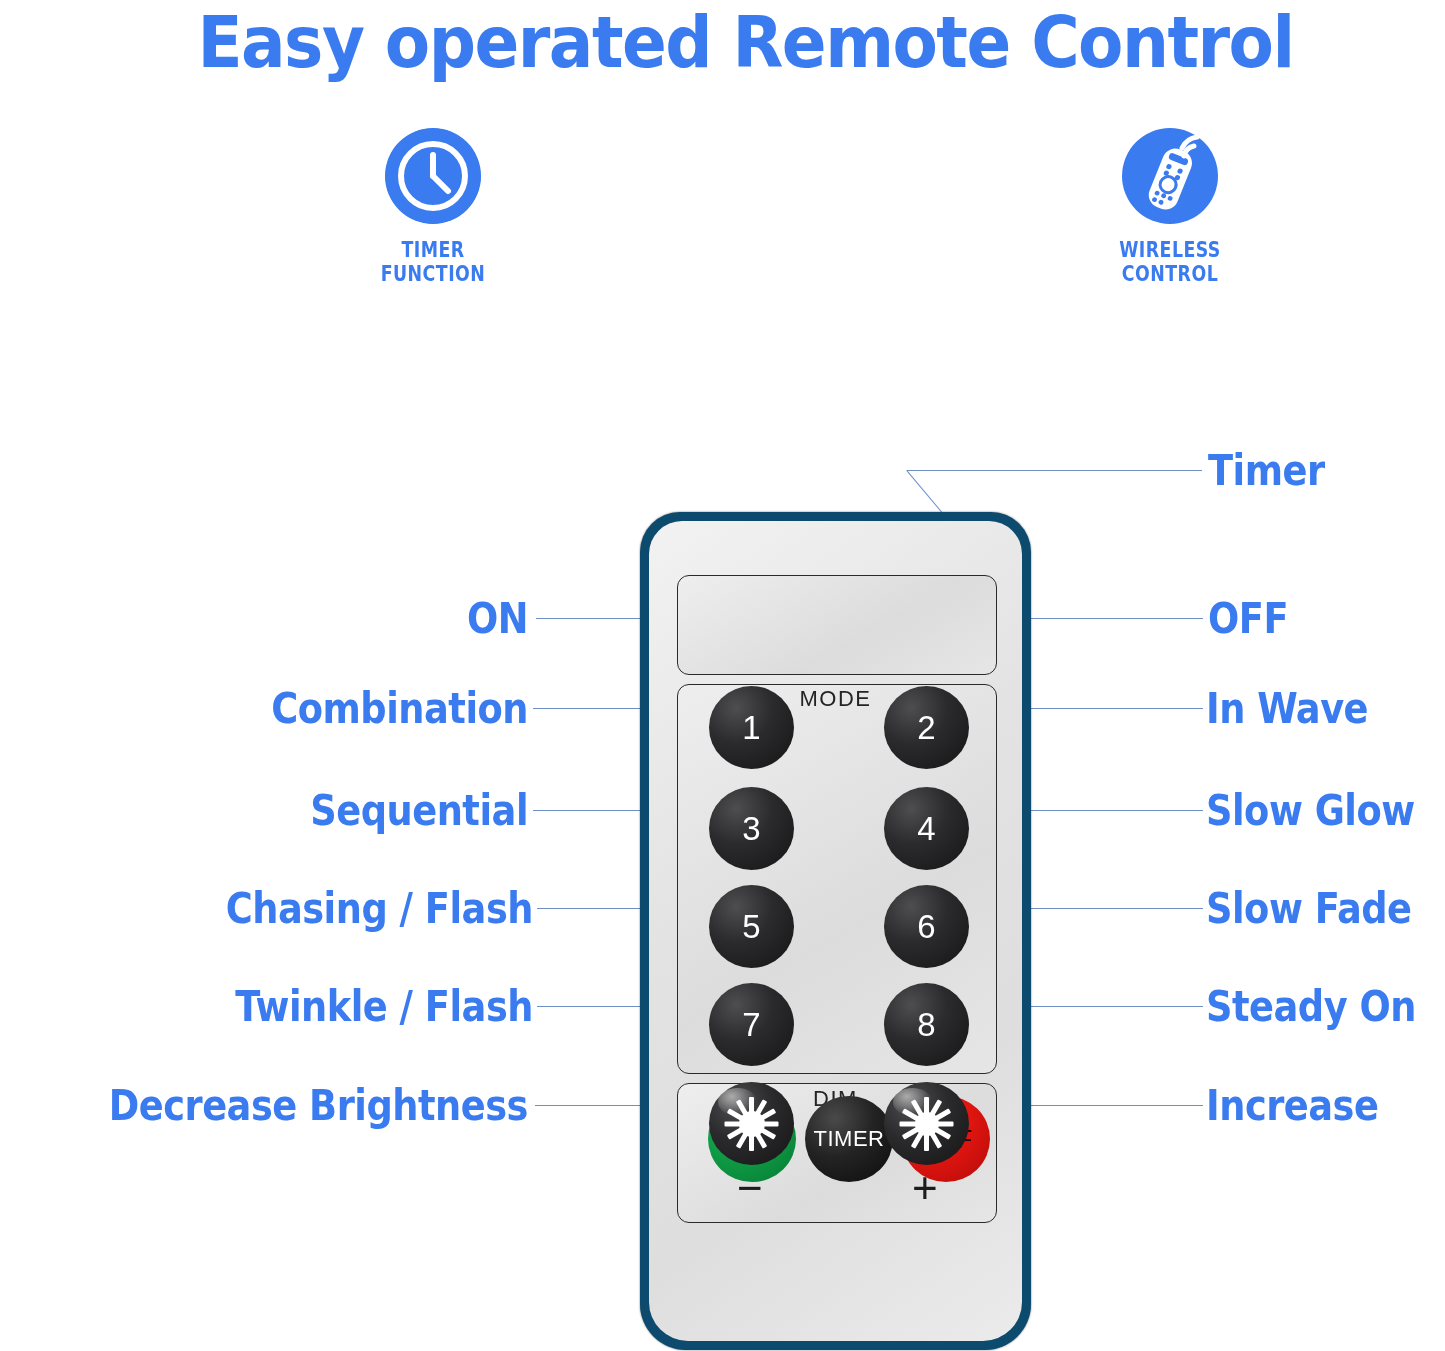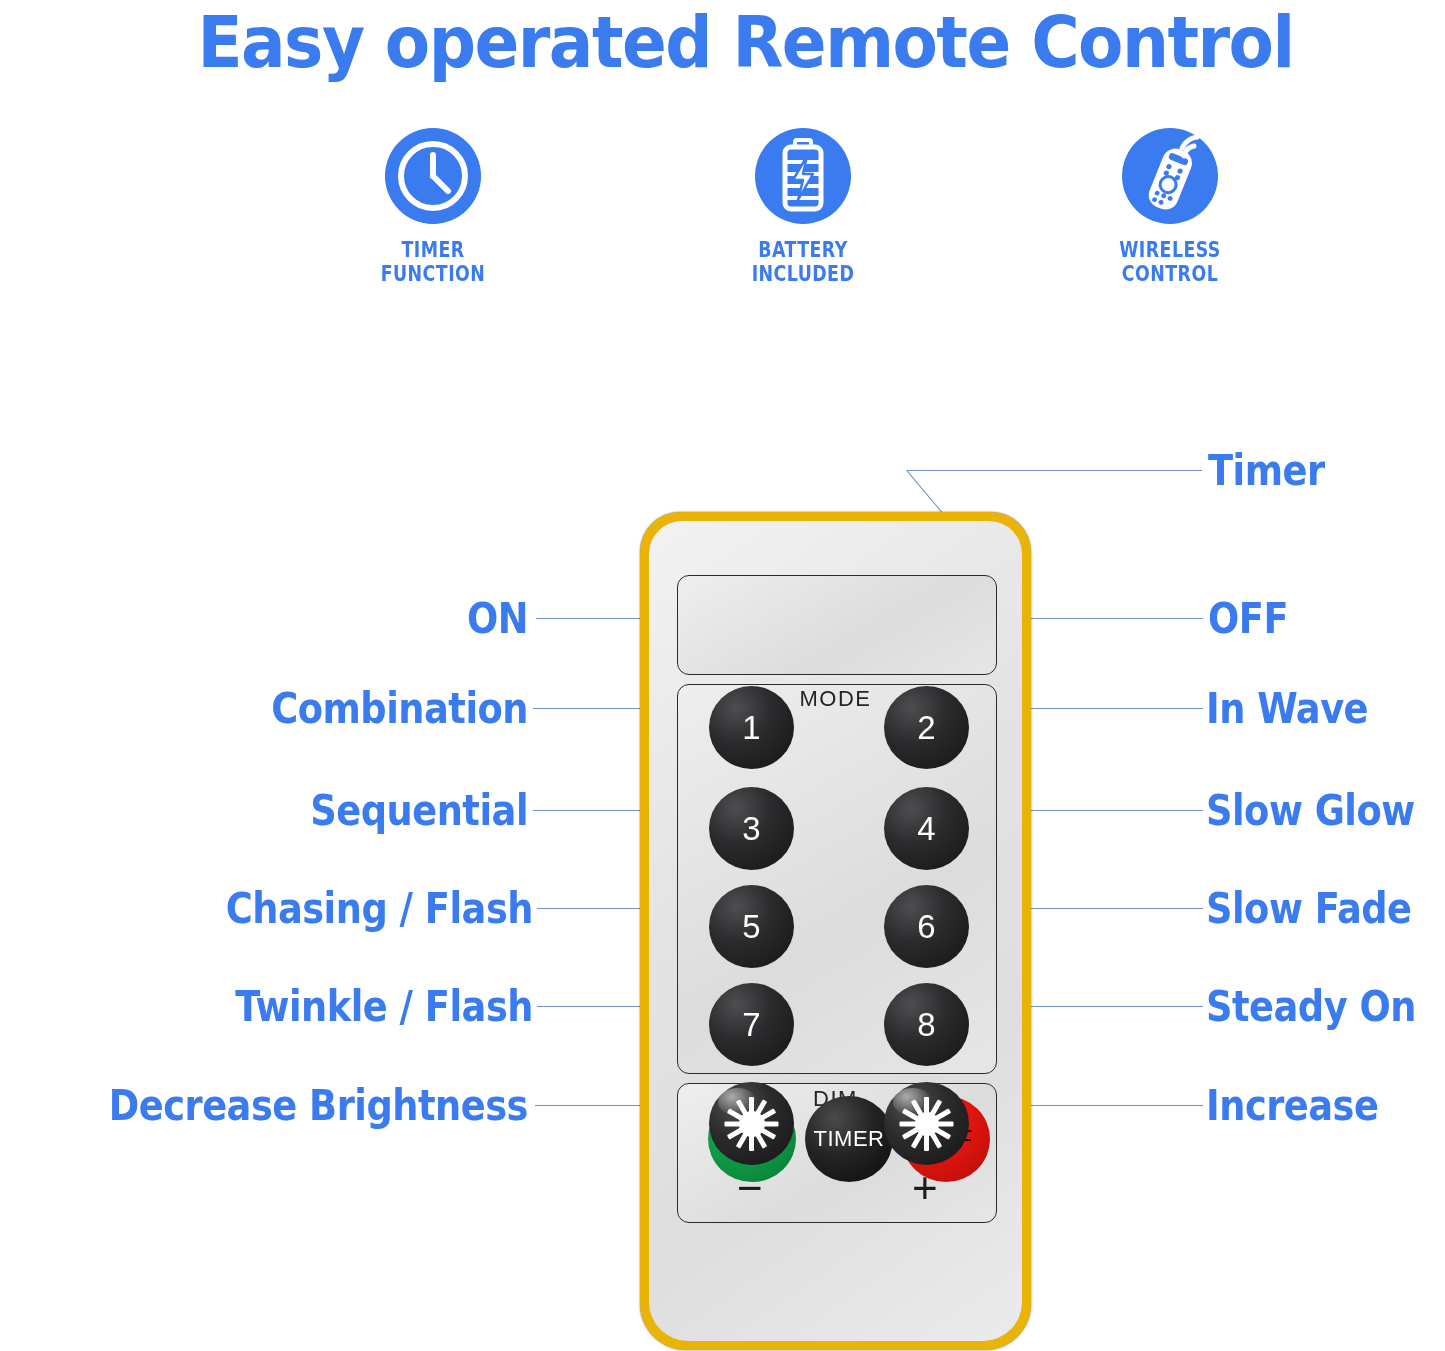--- a/index.html
+++ b/index.html
@@ -51,21 +51,21 @@
   }
   #feat-timer{left:285px;top:0;}
   #feat-battery{left:655px;top:0;}
   #feat-wireless{left:1022px;top:0;}
 
   
   #remote{
     position:absolute;
     left:617px;top:512px;
     width:391px;height:838px;
-    background:#eab308;
+    background:#0c4a6e;
     border-radius:40px 40px 46px 46px;
     box-shadow:0 0 2px rgba(0,0,0,.6);
   }
   #remote-face{
     position:absolute;left:9px;top:9px;right:9px;bottom:9px;
     background:linear-gradient(145deg,#f2f2f2 0%,#e3e3e3 40%,#dedede 70%,#ebebeb 100%);
     border-radius:33px 33px 39px 39px;
   }
   .panel{
     position:absolute;
@@ -189,37 +189,20 @@
           <circle cx="48" cy="48" r="32" fill="#3a7bf0" stroke="#ffffff" stroke-width="6"></circle>
           <line x1="48" y1="48" x2="48" y2="27" stroke="#ffffff" stroke-width="6" stroke-linecap="round"></line>
           <line x1="48" y1="48" x2="63" y2="63" stroke="#ffffff" stroke-width="6" stroke-linecap="round"></line>
         </svg>
       </div>
       <div class="flabel">
         <span>TIMER</span><br><span>FUNCTION</span>
       </div>
     </div>
 
-    <div class="feature" id="feat-battery">
-      <div class="disc">
-        <svg width="96" height="96" viewBox="0 0 96 96" aria-hidden="true">
-          <circle cx="48" cy="48" r="46" fill="#3a7bf0"></circle>
-          <rect x="40" y="12" width="16" height="7" rx="2" fill="none" stroke="#ffffff" stroke-width="4"></rect>
-          <rect x="30" y="19" width="36" height="62" rx="6" fill="none" stroke="#ffffff" stroke-width="5"></rect>
-          <line x1="32" y1="34" x2="64" y2="34" stroke="#ffffff" stroke-width="4"></line>
-          <line x1="32" y1="46" x2="64" y2="46" stroke="#ffffff" stroke-width="4"></line>
-          <line x1="32" y1="58" x2="64" y2="58" stroke="#ffffff" stroke-width="4"></line>
-          <line x1="32" y1="70" x2="64" y2="70" stroke="#ffffff" stroke-width="4"></line>
-          <path d="M52 28 L38 52 L48 52 L43 72 L58 46 L48 46 Z" fill="#ffffff" stroke="#3a7bf0" stroke-width="2.5" stroke-linejoin="round"></path>
-        </svg>
-      </div>
-      <div class="flabel">
-        <span>BATTERY</span><br><span>INCLUDED</span>
-      </div>
-    </div>
 
     <div class="feature" id="feat-wireless">
       <div class="disc">
         <svg width="96" height="96" viewBox="0 0 96 96" aria-hidden="true">
           <circle cx="48" cy="48" r="46" fill="#3a7bf0"></circle>
           <g transform="rotate(22 48 52)">
             <rect x="33" y="20" width="30" height="62" rx="13" fill="#ffffff"></rect>
             <rect x="38" y="26" width="20" height="7" rx="3.5" fill="#3a7bf0"></rect>
             <circle cx="42" cy="40" r="2.6" fill="#3a7bf0"></circle>
             <circle cx="54" cy="40" r="2.6" fill="#3a7bf0"></circle>

